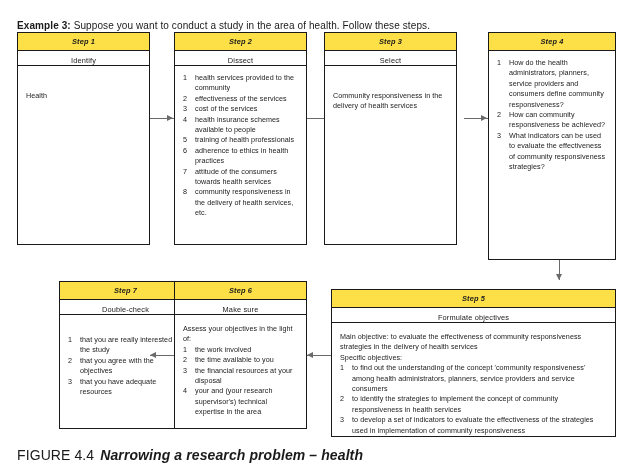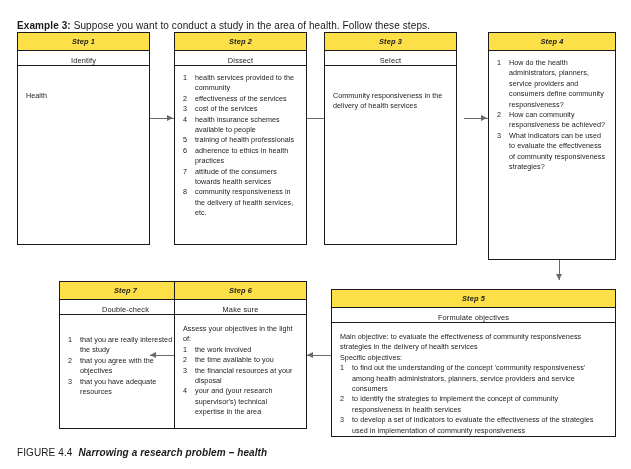--- a/index.html
+++ b/index.html
@@ -114,21 +114,21 @@
     border-left: 3.6px solid transparent;
     border-right: 3.6px solid transparent;
     border-top: 6.5px solid #6a6a6a;
   }
 
   
   #caption {
     position: absolute;
     left: 17px;
     top: 447px;
-    font-size: 10px;
+    font-size: 14px;
     letter-spacing: 0.1px;
   }
   #caption .fig-label { font-weight: normal; }
   #caption .fig-title { font-style: italic; font-weight: bold; margin-left: 6px; }
 </style>
 </head>
 <body>
 
 <div id="intro">
   <span class="lead">Example 3:</span><span> Suppose you want to conduct a study in the area of health. Follow these steps.</span>

